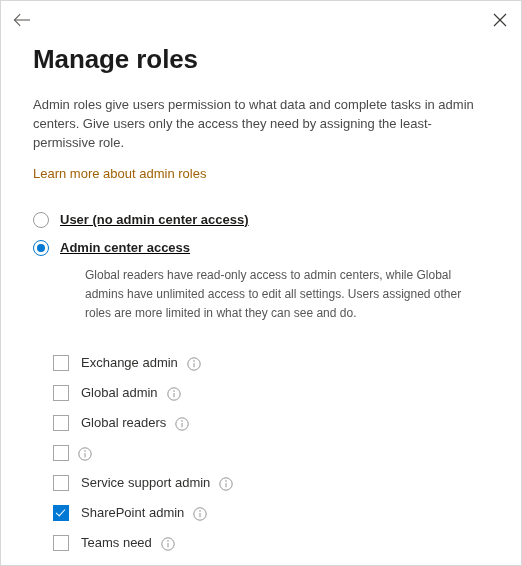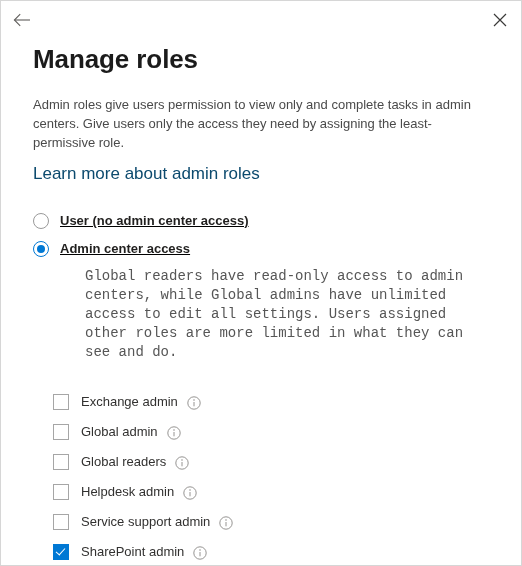--- a/index.html
+++ b/index.html
@@ -59,23 +59,23 @@
     margin: 0;
     padding: 20px 34px 0 32px;
     font-size: 13px;
     line-height: 19px;
     color: #4a4a4a;
   }
 
   .learn-link {
     display: inline-block;
     margin: 13px 0 0 32px;
-    font-size: 17px;
+    font-size: 13px;
     line-height: 17px;
-    color: #0c4a6e;
+    color: #a16207;
     text-decoration: none;
     cursor: pointer;
   }
 
   
   .radio-group {
     margin-top: 24px;
     padding-left: 32px;
   }
   .radio-row {
@@ -114,24 +114,23 @@
     margin-left: 11px;
     font-size: 13px;
     line-height: 16px;
     font-weight: 600;
     color: #201f1e;
   }
 
   .radio-desc {
     margin: 4px 0 0 0;
     padding: 0 44px 0 52px;
-    font-size: 14px;
+    font-size: 12px;
     line-height: 19px;
     color: #565656;
-    font-family: Liberation Mono, monospace;
   }
 
   
   .checkbox-list {
     margin-top: 18px;
     padding-left: 52px;
   }
   .checkbox-row {
     display: flex;
     align-items: flex-end;
@@ -195,21 +194,21 @@
     </button>
     <button class="icon-btn close-btn" aria-label="Close">
       <svg width="14" height="14" viewBox="0 0 14 14" aria-hidden="true">
         <path d="M1 1 L13 13 M13 1 L1 13" fill="none" stroke="#3b3a39" stroke-width="1.2"></path>
       </svg>
     </button>
   </div>
 
   <h1 class="page-title">Manage roles</h1>
 
-  <p class="intro">Admin roles give users permission to view only and complete tasks in admin centers. Give users only the access they need by assigning the least-permissive role.</p>
+  <p class="intro">Admin roles give users permission to what data and complete tasks in admin centers. Give users only the access they need by assigning the least-permissive role.</p>
 
   <a class="learn-link">Learn more about admin roles</a>
 
   <div class="radio-group">
 
     <div class="radio-row">
       <span class="radio-mark"></span>
       <span class="radio-label">User (no admin center access)</span>
     </div>
 
@@ -254,21 +253,20 @@
         <svg width="14" height="14" viewBox="0 0 14 14" aria-hidden="true">
           <circle cx="7" cy="7" r="6.2" fill="none" stroke="#8a8886" stroke-width="0.9"></circle>
           <circle cx="7" cy="3.9" r="0.75" fill="#8a8886"></circle>
           <path d="M7 6 V10.3" stroke="#8a8886" stroke-width="0.9" fill="none"></path>
         </svg>
       </span>
     </div>
 
     <div class="checkbox-row">
       <span class="checkbox-mark"></span>
-      <span class="checkbox-label">Helpdesk admin</span>
       <span class="info-icon">
         <svg width="14" height="14" viewBox="0 0 14 14" aria-hidden="true">
           <circle cx="7" cy="7" r="6.2" fill="none" stroke="#8a8886" stroke-width="0.9"></circle>
           <circle cx="7" cy="3.9" r="0.75" fill="#8a8886"></circle>
           <path d="M7 6 V10.3" stroke="#8a8886" stroke-width="0.9" fill="none"></path>
         </svg>
       </span>
     </div>
 
     <div class="checkbox-row">

